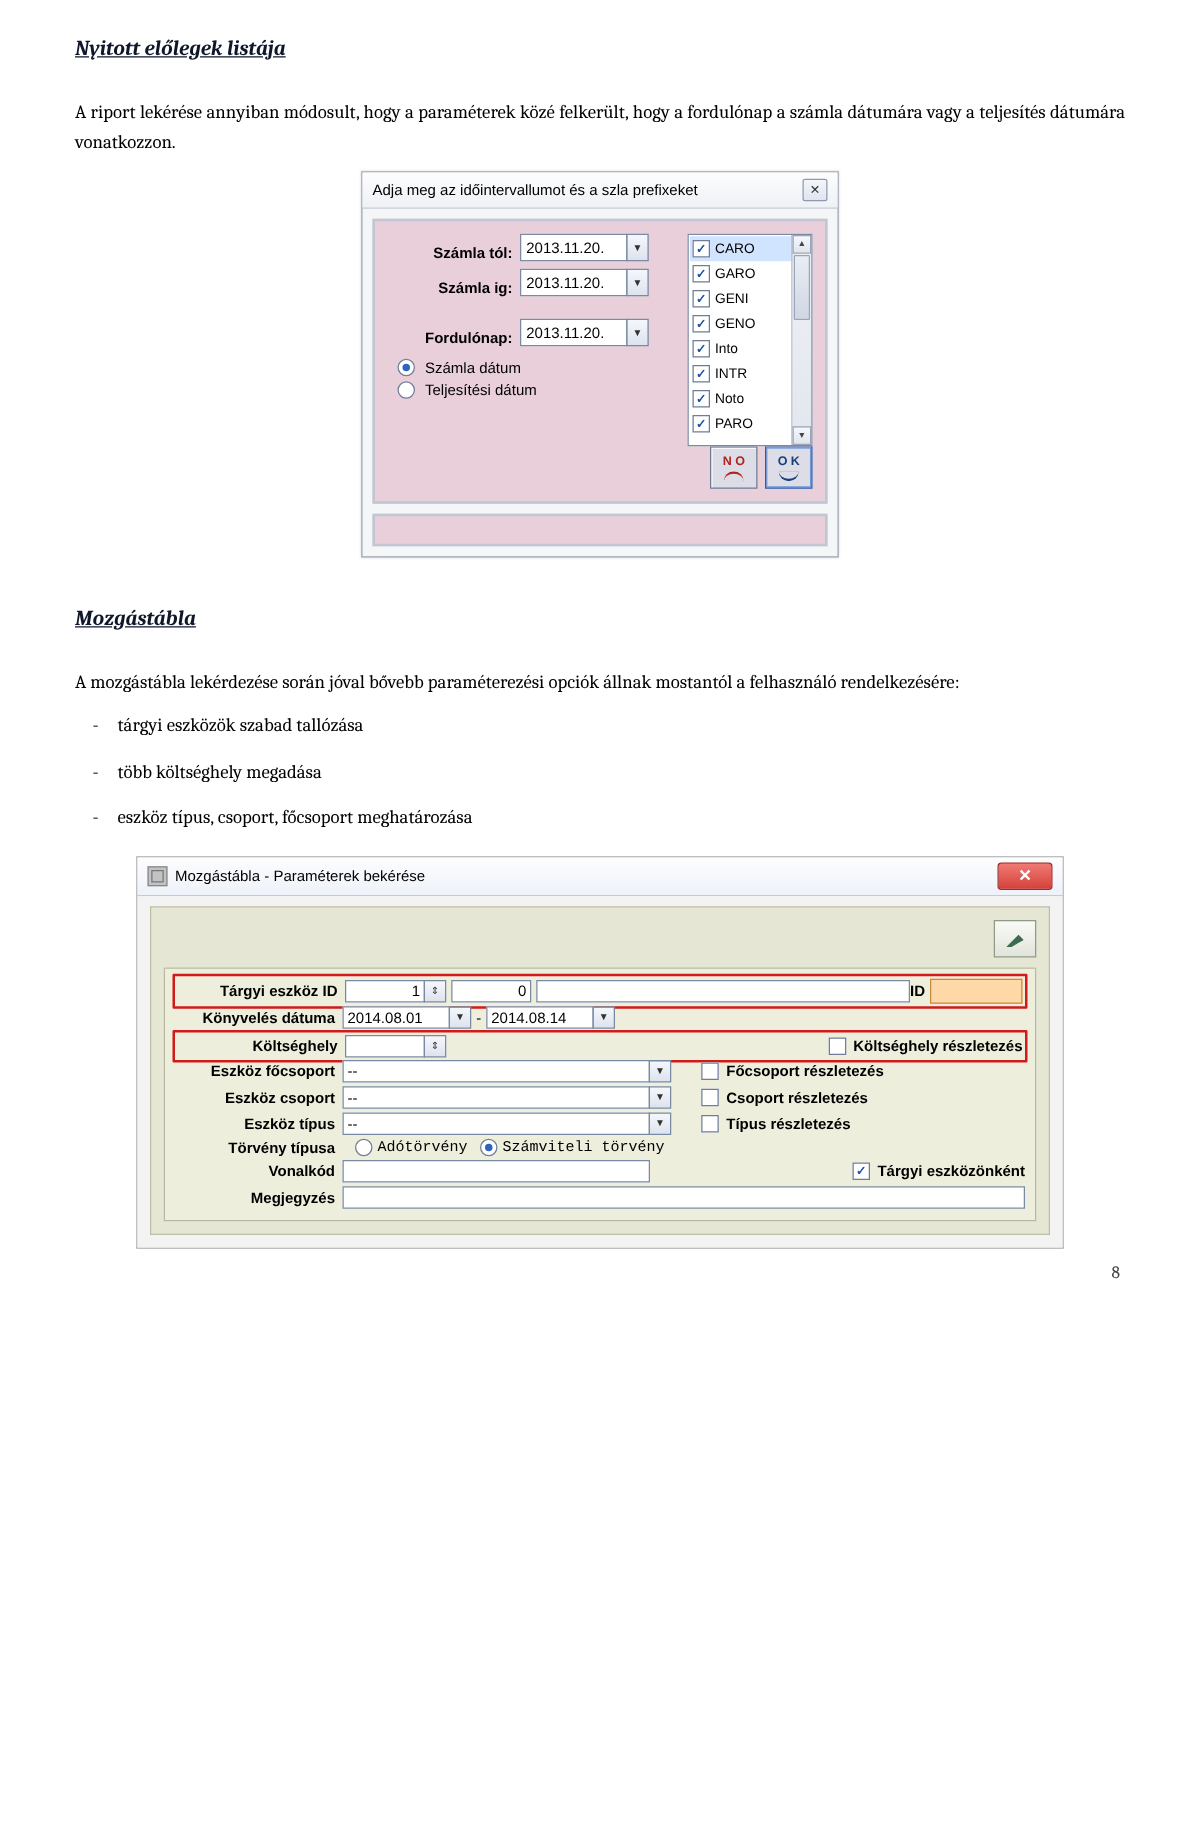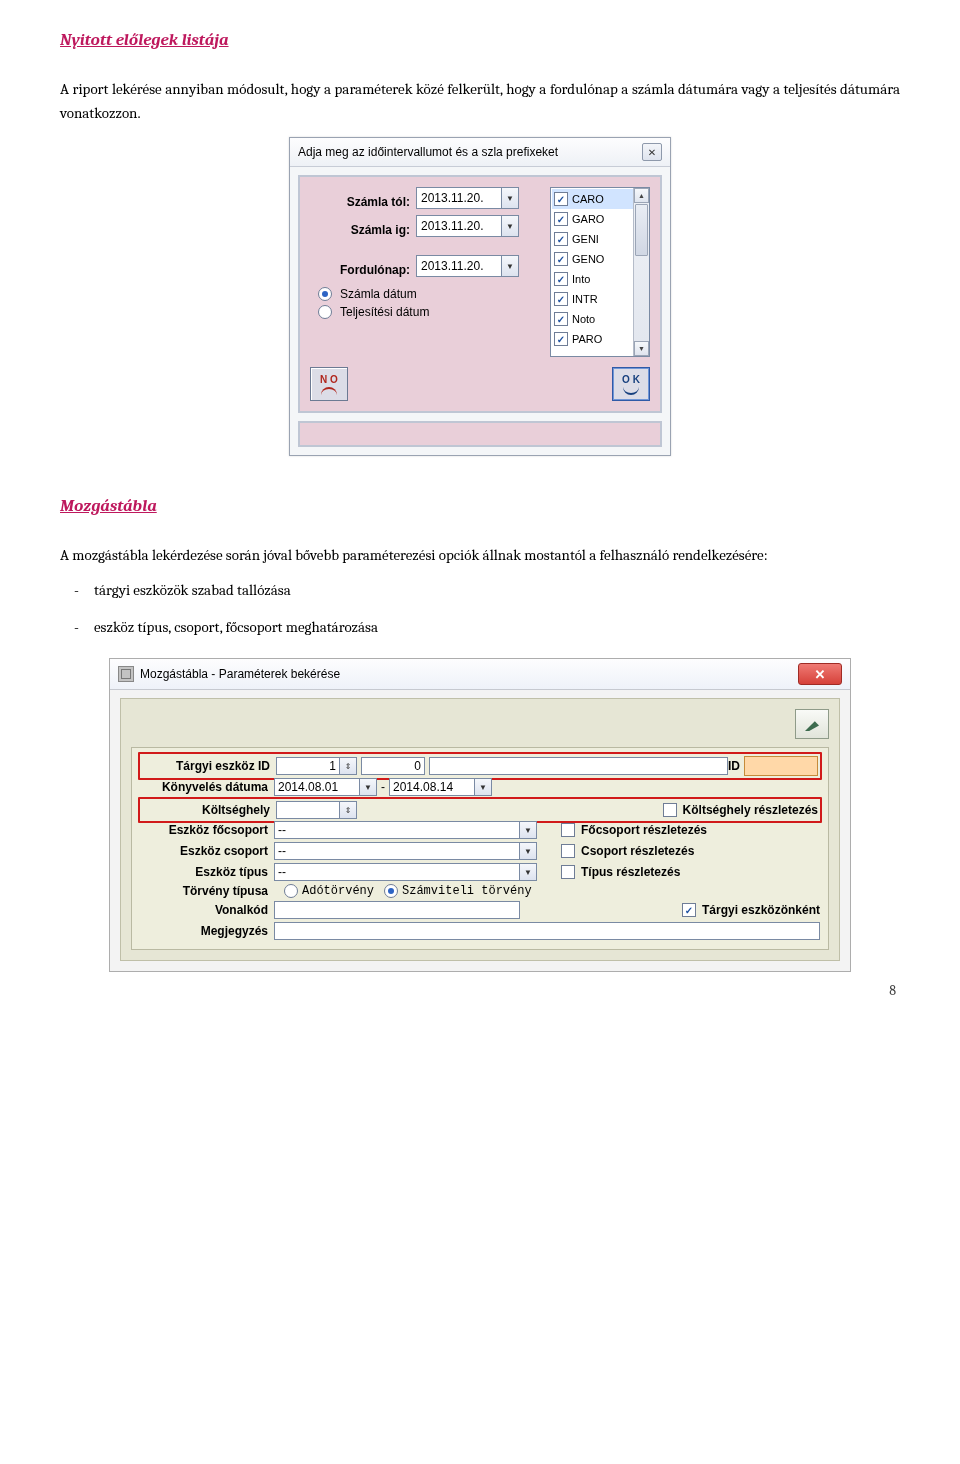--- a/index.html
+++ b/index.html
@@ -9,21 +9,21 @@
     font-family: "Cambria", "Georgia", serif;
     font-size: 15px;
     color: #000;
     width: 960px;
   }
   .page {
     padding: 30px 60px 20px 60px;
     box-sizing: border-box;
   }
   .section-title {
-    color: #be185d;
+    color: #0f172a;
     font-style: italic;
     text-decoration: underline;
     font-size: 17px;
     margin: 0 0 28px 0;
   }
   p.body-text {
     text-align: justify;
     line-height: 1.6;
     margin: 0 0 12px 0;
   }
@@ -156,21 +156,21 @@
   }
   .scroll-thumb {
     position:absolute;left:1px;right:1px;top:16px;height:50px;
     background:linear-gradient(#e9edf4,#d0d7e4);
     border:1px solid #9ba5b6;border-radius:1px;
   }
   .radio-group { margin-top:10px; margin-left:8px; }
   .radio-row { display:flex;align-items:flex-end;gap:8px;margin-bottom:4px;font-size:12px; }
   .radio { width:12px;height:12px;border:1px solid #6f7d96;border-radius:50%;background:#fff;display:flex;align-items:center;justify-content:center; }
   .radio .dot { width:6px;height:6px;border-radius:50%;background:#2d64c4; }
-  .btn-row { display:flex;justify-content:space-between;gap:6px;margin-top:10px; }
+  .btn-row { display:flex;justify-content:flex-end;gap:6px;}
   .winbtn {
     width:36px;height:32px;
     border:1px solid #6c7a93;
     background:#dcdde7;
     display:flex;flex-direction:column;align-items:center;justify-content:center;
     font-weight:bold;font-size:10px;
     box-shadow: inset 1px 1px 0 #fff;
   }
   .winbtn.no { color:#b0261d; }
   .winbtn.ok { color:#16407e; border-color:#2f5aa7; box-shadow: inset 0 0 0 1px #7096d6, inset 1px 1px 0 #fff; }
@@ -336,20 +336,21 @@
         </div>
       </div>
       <div class="d1-bottom"></div>
     </div>
   </div>
 
   <h2 class="section-title">Mozgástábla</h2>
   <p class="body-text">A mozgástábla lekérdezése során jóval bővebb paraméterezési opciók állnak mostantól a felhasználó rendelkezésére:</p>
   <ul class="dash-list">
     <li>tárgyi eszközök szabad tallózása</li>
+    <li>több költséghely megadása</li>
     <li>eszköz típus, csoport, főcsoport meghatározása</li>
   </ul>
 
   <div class="dialog2-wrap">
     <div class="dialog2">
       <div class="titlebar2">
         <div class="t2-left">
           <span class="appicon"></span>
           <span>Mozgástábla - Paraméterek bekérése</span>
         </div>

